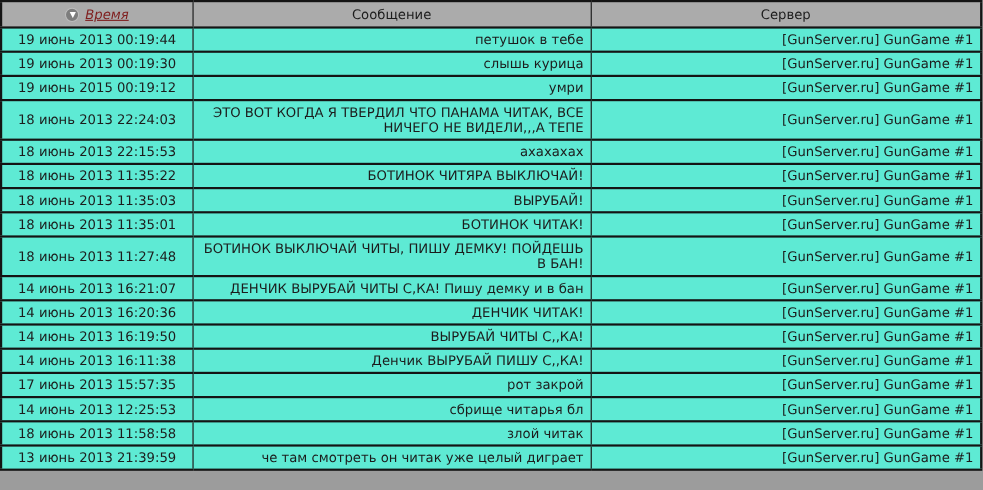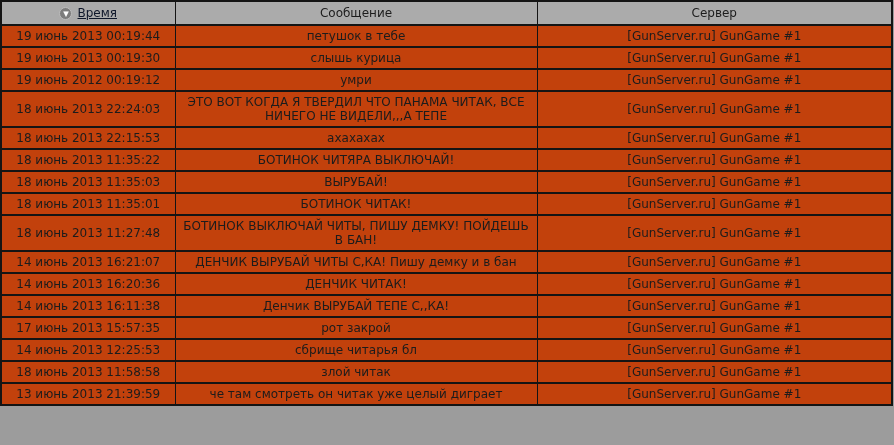--- a/index.html
+++ b/index.html
@@ -43,29 +43,29 @@
     font-weight: normal;
     text-align: center;
     height: 22px;
     line-height: 16px;
   }
   th.th-time {
     text-align: center;
     white-space: nowrap;
   }
   tbody td {
-    background: #c2410c;
+    background: #5eead4;
     vertical-align: middle;
   }
   td.td-time {
     text-align: center;
     white-space: nowrap;
   }
   td.td-msg, td.td-srv {
-    text-align: center;
+    text-align: right;
     word-wrap: break-word;
   }
   .sort-icon {
     display: inline-block;
     width: 13px;
     height: 13px;
     border-radius: 7px;
     background: #7d7d7d;
     border: 1px solid #bdbdbd;
     box-sizing: border-box;
@@ -75,23 +75,24 @@
     text-align: center;
     vertical-align: middle;
     margin-right: 5px;
     cursor: pointer;
   }
   .sort-icon span {
     display: inline-block;
     transform: scale(0.9);
   }
   a.sort-link {
-    color: #0f172a;
+    color: #7f1d1d;
     text-decoration: underline;
     cursor: pointer;
+    font-style: italic;
   }
 </style>
 </head>
 <body>
 
 <div class="page">
   <table class="log">
     <colgroup>
       <col class="c-time">
       <col class="c-msg">
@@ -113,21 +114,21 @@
     <td class="td-srv">[GunServer.ru] GunGame #1</td>
   </tr>
 
   <tr>
     <td class="td-time">19 июнь 2013 00:19:30</td>
     <td class="td-msg">слышь курица</td>
     <td class="td-srv">[GunServer.ru] GunGame #1</td>
   </tr>
 
   <tr>
-    <td class="td-time">19 июнь 2012 00:19:12</td>
+    <td class="td-time">19 июнь 2015 00:19:12</td>
     <td class="td-msg">умри</td>
     <td class="td-srv">[GunServer.ru] GunGame #1</td>
   </tr>
 
   <tr>
     <td class="td-time">18 июнь 2013 22:24:03</td>
     <td class="td-msg">ЭТО ВОТ КОГДА Я ТВЕРДИЛ ЧТО ПАНАМА ЧИТАК, ВСЕ НИЧЕГО НЕ ВИДЕЛИ,,,А ТЕПЕ</td>
     <td class="td-srv">[GunServer.ru] GunGame #1</td>
   </tr>
 
@@ -166,24 +167,29 @@
     <td class="td-msg">ДЕНЧИК ВЫРУБАЙ ЧИТЫ С,КА! Пишу демку и в бан</td>
     <td class="td-srv">[GunServer.ru] GunGame #1</td>
   </tr>
 
   <tr>
     <td class="td-time">14 июнь 2013 16:20:36</td>
     <td class="td-msg">ДЕНЧИК ЧИТАК!</td>
     <td class="td-srv">[GunServer.ru] GunGame #1</td>
   </tr>
 
+  <tr>
+    <td class="td-time">14 июнь 2013 16:19:50</td>
+    <td class="td-msg">ВЫРУБАЙ ЧИТЫ С,,КА!</td>
+    <td class="td-srv">[GunServer.ru] GunGame #1</td>
+  </tr>
 
   <tr>
     <td class="td-time">14 июнь 2013 16:11:38</td>
-    <td class="td-msg">Денчик ВЫРУБАЙ ТЕПЕ С,,КА!</td>
+    <td class="td-msg">Денчик ВЫРУБАЙ ПИШУ С,,КА!</td>
     <td class="td-srv">[GunServer.ru] GunGame #1</td>
   </tr>
 
   <tr>
     <td class="td-time">17 июнь 2013 15:57:35</td>
     <td class="td-msg">рот закрой</td>
     <td class="td-srv">[GunServer.ru] GunGame #1</td>
   </tr>
 
   <tr>

